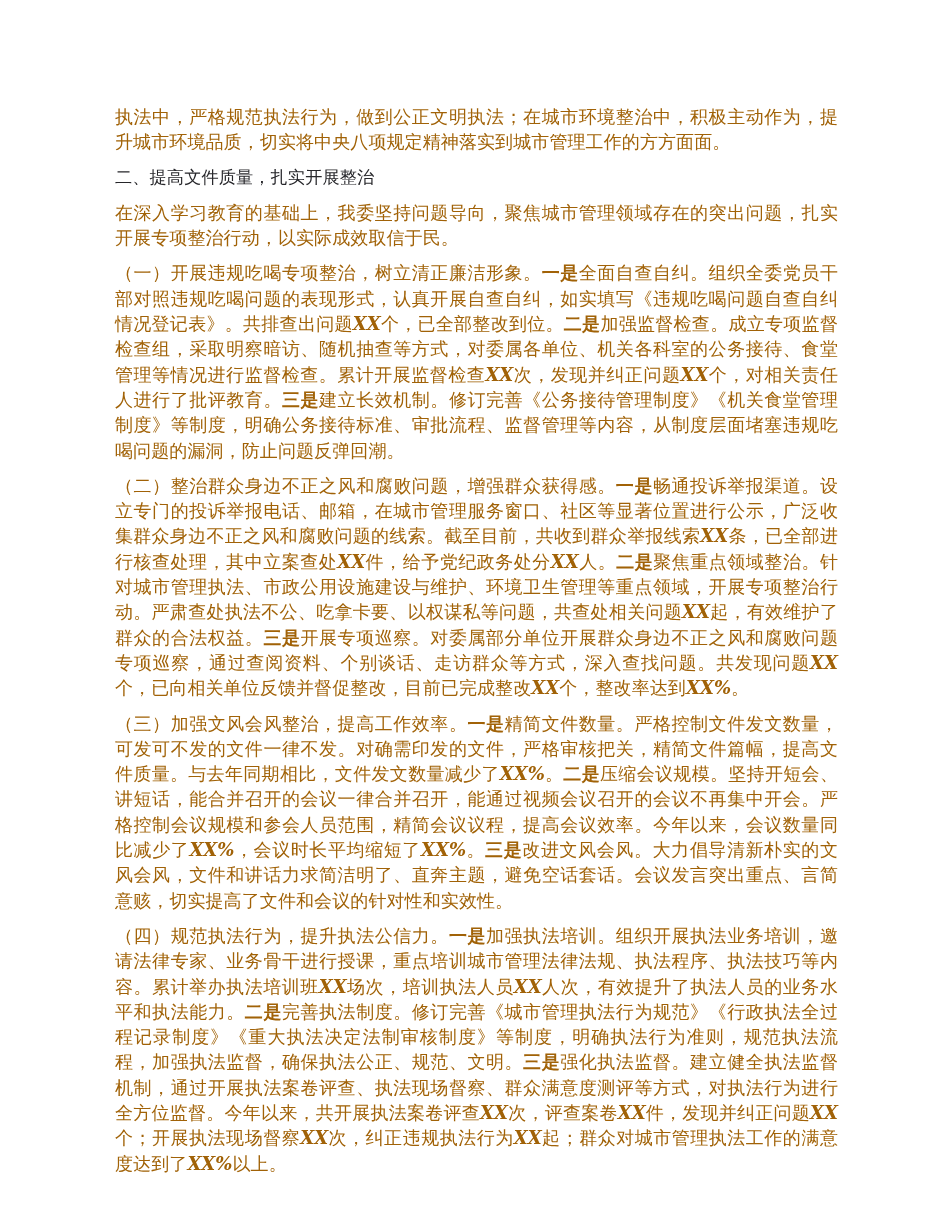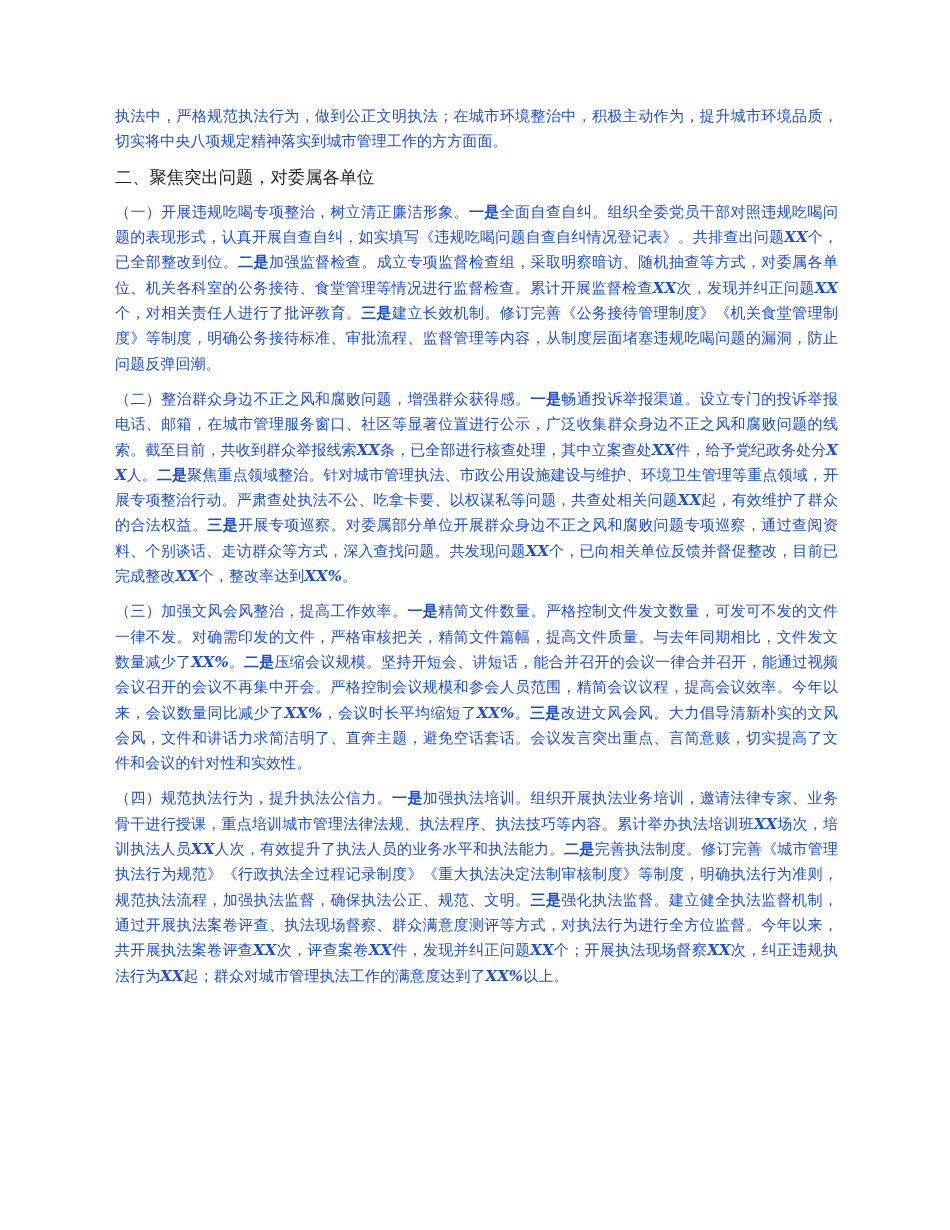--- a/index.html
+++ b/index.html
@@ -20,27 +20,27 @@
     height: 1230px;
     padding: 104px 112px 0 115px;
     background: #ffffff;
     position: relative;
   }
   .doc-body {
     width: 723px;
   }
   p.para {
     margin: 0 0 10px 0;
-    font-size: 15px;
+    font-size: 18px;
     line-height: 25.3px;
     text-align: justify;
     text-justify: inter-ideograph;
     letter-spacing: 0.1px;
     word-break: break-all;
-    color: #1d4ed8;
+    color: #a16207;
   }
   p.heading {
     margin: 0 0 10px 0;
     font-size: 17.2px;
     line-height: 25.3px;
     letter-spacing: 0.1px;
     color: #26262a;
   }
   b.mark {
     font-weight: 700;
@@ -52,19 +52,20 @@
     letter-spacing: 0;
     font-style: italic;
   }
 </style>
 </head>
 <body>
 
 <div class="page">
   <div class="doc-body">
       <p class="para">执法中，严格规范执法行为，做到公正文明执法；在城市环境整治中，积极主动作为，提升城市环境品质，切实将中央八项规定精神落实到城市管理工作的方方面面。</p>
-      <p class="heading">二、聚焦突出问题，对委属各单位</p>
+      <p class="heading">二、提高文件质量，扎实开展整治</p>
+      <p class="para">在深入学习教育的基础上，我委坚持问题导向，聚焦城市管理领域存在的突出问题，扎实开展专项整治行动，以实际成效取信于民。</p>
       <p class="para"><span>（一）开展违规吃喝专项整治，树立清正廉洁形象。</span><b class="mark">一是</b><span>全面自查自纠。组织全委党员干部对照违规吃喝问题的表现形式，认真开展自查自纠，如实填写《违规吃喝问题自查自纠情况登记表》。共排查出问题</span><b class="num">XX</b><span>个，已全部整改到位。</span><b class="mark">二是</b><span>加强监督检查。成立专项监督检查组，采取明察暗访、随机抽查等方式，对委属各单位、机关各科室的公务接待、食堂管理等情况进行监督检查。累计开展监督检查</span><b class="num">XX</b><span>次，发现并纠正问题</span><b class="num">XX</b><span>个，对相关责任人进行了批评教育。</span><b class="mark">三是</b><span>建立长效机制。修订完善《公务接待管理制度》《机关食堂管理制度》等制度，明确公务接待标准、审批流程、监督管理等内容，从制度层面堵塞违规吃喝问题的漏洞，防止问题反弹回潮。</span></p>
       <p class="para"><span>（二）整治群众身边不正之风和腐败问题，增强群众获得感。</span><b class="mark">一是</b><span>畅通投诉举报渠道。设立专门的投诉举报电话、邮箱，在城市管理服务窗口、社区等显著位置进行公示，广泛收集群众身边不正之风和腐败问题的线索。截至目前，共收到群众举报线索</span><b class="num">XX</b><span>条，已全部进行核查处理，其中立案查处</span><b class="num">XX</b><span>件，给予党纪政务处分</span><b class="num">XX</b><span>人。</span><b class="mark">二是</b><span>聚焦重点领域整治。针对城市管理执法、市政公用设施建设与维护、环境卫生管理等重点领域，开展专项整治行动。严肃查处执法不公、吃拿卡要、以权谋私等问题，共查处相关问题</span><b class="num">XX</b><span>起，有效维护了群众的合法权益。</span><b class="mark">三是</b><span>开展专项巡察。对委属部分单位开展群众身边不正之风和腐败问题专项巡察，通过查阅资料、个别谈话、走访群众等方式，深入查找问题。共发现问题</span><b class="num">XX</b><span>个，已向相关单位反馈并督促整改，目前已完成整改</span><b class="num">XX</b><span>个，整改率达到</span><b class="num">XX%</b><span>。</span></p>
       <p class="para"><span>（三）加强文风会风整治，提高工作效率。</span><b class="mark">一是</b><span>精简文件数量。严格控制文件发文数量，可发可不发的文件一律不发。对确需印发的文件，严格审核把关，精简文件篇幅，提高文件质量。与去年同期相比，文件发文数量减少了</span><b class="num">XX%</b><span>。</span><b class="mark">二是</b><span>压缩会议规模。坚持开短会、讲短话，能合并召开的会议一律合并召开，能通过视频会议召开的会议不再集中开会。严格控制会议规模和参会人员范围，精简会议议程，提高会议效率。今年以来，会议数量同比减少了</span><b class="num">XX%</b><span>，会议时长平均缩短了</span><b class="num">XX%</b><span>。</span><b class="mark">三是</b><span>改进文风会风。大力倡导清新朴实的文风会风，文件和讲话力求简洁明了、直奔主题，避免空话套话。会议发言突出重点、言简意赅，切实提高了文件和会议的针对性和实效性。</span></p>
       <p class="para"><span>（四）规范执法行为，提升执法公信力。</span><b class="mark">一是</b><span>加强执法培训。组织开展执法业务培训，邀请法律专家、业务骨干进行授课，重点培训城市管理法律法规、执法程序、执法技巧等内容。累计举办执法培训班</span><b class="num">XX</b><span>场次，培训执法人员</span><b class="num">XX</b><span>人次，有效提升了执法人员的业务水平和执法能力。</span><b class="mark">二是</b><span>完善执法制度。修订完善《城市管理执法行为规范》《行政执法全过程记录制度》《重大执法决定法制审核制度》等制度，明确执法行为准则，规范执法流程，加强执法监督，确保执法公正、规范、文明。</span><b class="mark">三是</b><span>强化执法监督。建立健全执法监督机制，通过开展执法案卷评查、执法现场督察、群众满意度测评等方式，对执法行为进行全方位监督。今年以来，共开展执法案卷评查</span><b class="num">XX</b><span>次，评查案卷</span><b class="num">XX</b><span>件，发现并纠正问题</span><b class="num">XX</b><span>个；开展执法现场督察</span><b class="num">XX</b><span>次，纠正违规执法行为</span><b class="num">XX</b><span>起；群众对城市管理执法工作的满意度达到了</span><b class="num">XX%</b><span>以上。</span></p>
     </div>
 </div>
 
 </body></html>

